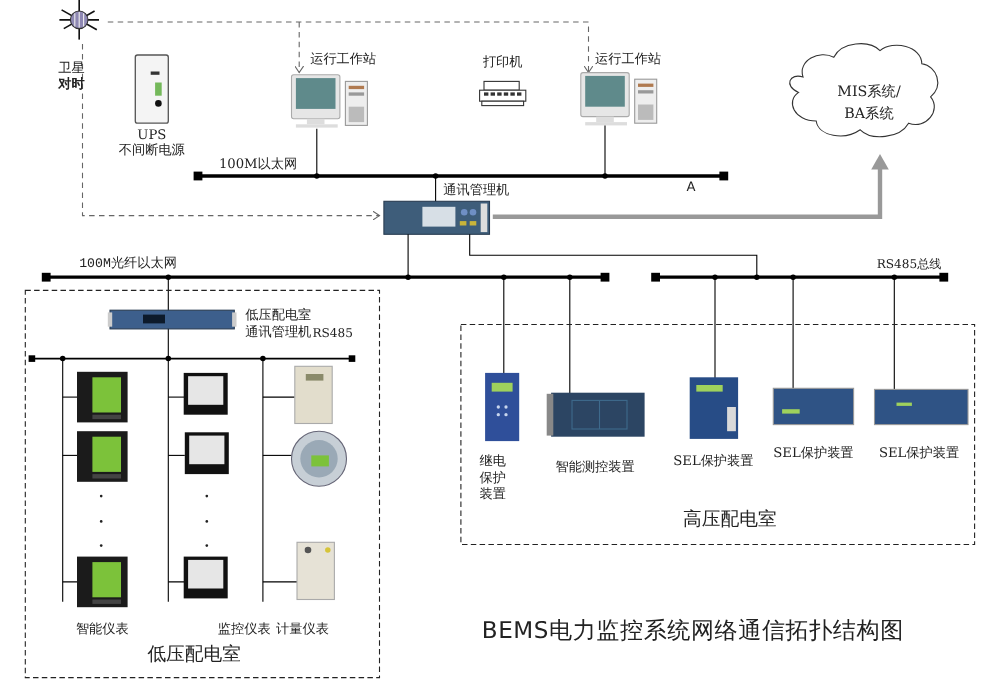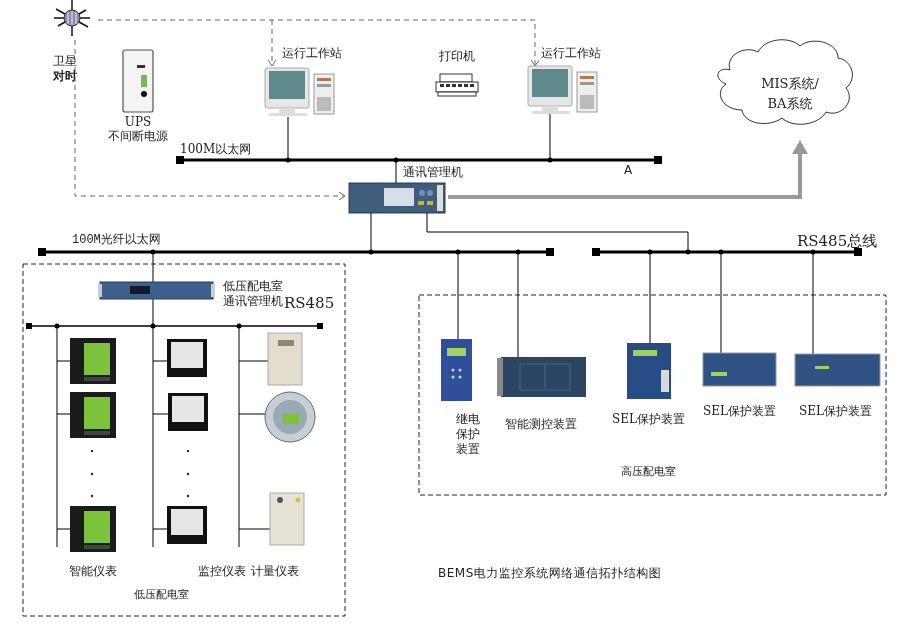--- a/index.html
+++ b/index.html
@@ -1,22 +1,22 @@
 <!DOCTYPE html>
 <html><head>
 <meta charset="utf-8">
 <style>
   html, body { margin:0; padding:0; background:#ffffff; }
   body { width:906px; height:627px; position:relative; overflow:hidden;
          font-family:"DejaVu Serif", serif; color:#222; }
   svg.canvas { position:absolute; left:0; top:0; }
   .lbl { position:absolute; font-family:"DejaVu Serif", serif; font-size:12px; color:#222; white-space:nowrap; line-height:14px; }
-  .lbl-sm { font-size:15px; }
-  .lbl-lg { font-size:11px; }
-  .lbl-title { font-family:"DejaVu Sans", sans-serif; font-size:12px; color:#222; letter-spacing:0.5px; }
+  .lbl-sm { font-size:11px; }
+  .lbl-lg { font-size:17px; }
+  .lbl-title { font-family:"DejaVu Sans", sans-serif; font-size:21px; color:#222; letter-spacing:0.5px; }
   .vert { white-space:normal; width:14px; line-height:15px; }
   .center { text-align:center; }
 </style>
 </head>
 <body>
 
 <svg class="canvas" width="906" height="627" viewBox="0 0 906 627">
   <defs>
     <marker id="arrowSmall" markerWidth="8" markerHeight="8" refX="6" refY="4" orient="auto">
       <path d="M0,0 L6,4 L0,8" fill="none" stroke="#666" stroke-width="1"></path>
@@ -272,38 +272,38 @@
   <div>UPS</div>
   <div>不间断电源</div>
 </div>
 <div class="lbl" style="left:282px;top:46px;">运行工作站</div>
 <div class="lbl" style="left:541px;top:46px;">运行工作站</div>
 <div class="lbl" style="left:439px;top:49px;text-align:right;">打印机</div>
 <div class="lbl center" style="left:740px;top:74px;width:100px;font-size:13px;line-height:20px;">
   <div>MIS系统/</div>
   <div>BA系统</div>
 </div>
-<div class="lbl" style="left:180px;top:142px;">100M以太网</div>
+<div class="lbl" style="left:199px;top:142px;">100M以太网</div>
 <div class="lbl" style="left:624px;top:163px;font-family:'DejaVu Sans',sans-serif;">A</div>
 <div class="lbl" style="left:403px;top:165px;">通讯管理机</div>
 <div class="lbl" style="left:72px;top:233px;font-family:Liberation Mono, monospace;">100M光纤以太网</div>
 <div class="lbl lbl-sm" style="left:797px;top:234px;">RS485总线</div>
 
 <div class="lbl" style="left:223px;top:279px;line-height:15px;">
   <div>低压配电室</div>
   <div>通讯管理机</div>
 </div>
 <div class="lbl lbl-sm" style="left:284px;top:296px;">RS485</div>
 
 <div class="lbl" style="left:69px;top:564px;">智能仪表</div>
 <div class="lbl" style="left:160px;top:564px;margin-left:38px;">监控仪表</div>
 <div class="lbl" style="left:251px;top:564px;">计量仪表</div>
 <div class="lbl lbl-lg" style="left:134px;top:588px;">低压配电室</div>
 
-<div class="lbl" style="left:456px;top:412px;line-height:15px;width:30px;">
+<div class="lbl" style="left:436px;top:412px;line-height:15px;width:30px;">
   <div>继电</div>
   <div>保护</div>
   <div>装置</div>
 </div>
 <div class="lbl" style="left:505px;top:417px;">智能测控装置</div>
 <div class="lbl" style="left:612px;top:412px;">SEL保护装置</div>
 <div class="lbl" style="left:703px;top:404px;">SEL保护装置</div>
 <div class="lbl" style="left:799px;top:404px;">SEL保护装置</div>
 <div class="lbl lbl-lg" style="left:621px;top:465px;">高压配电室</div>
 

